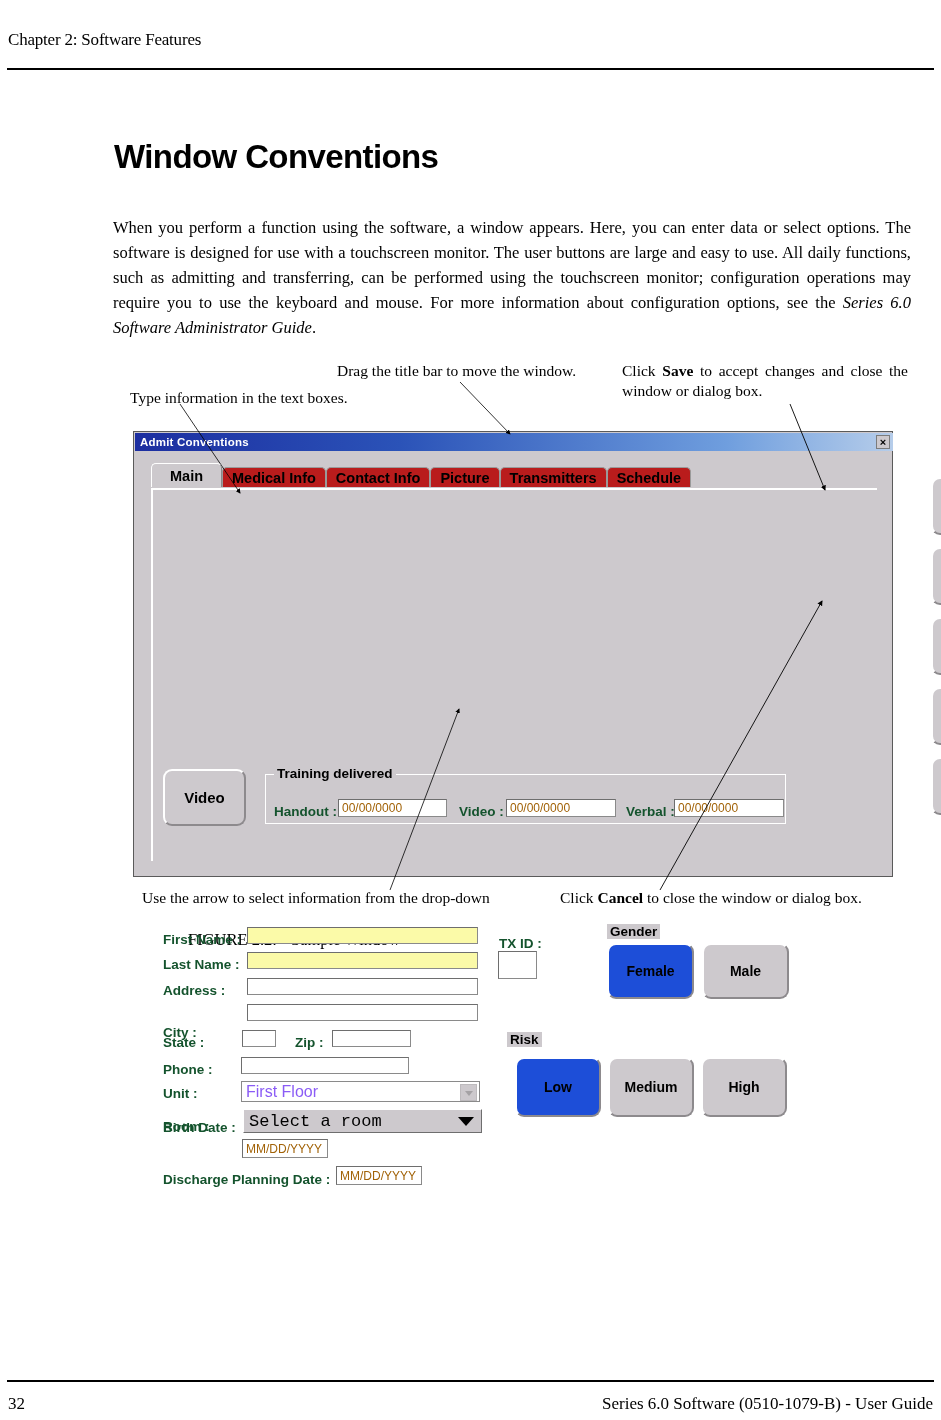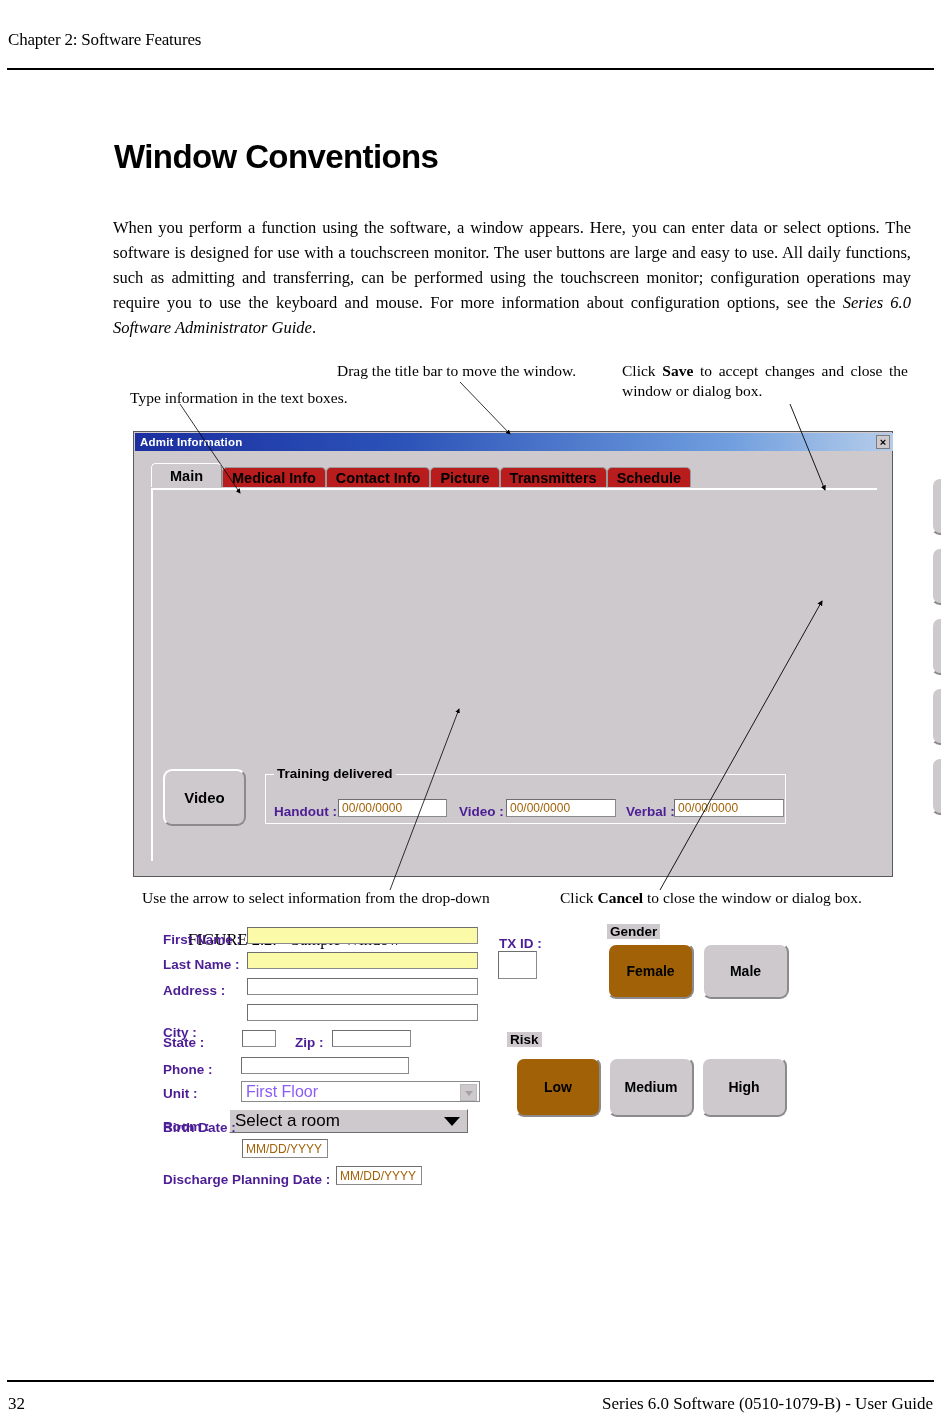--- a/index.html
+++ b/index.html
@@ -177,21 +177,21 @@
     border-top: 2px solid #ffffff;
     border-left: 2px solid #ffffff;
     box-sizing: border-box;
   }
 
   
   .field-label {
     position: absolute;
     font-size: 13.5px;
     font-weight: bold;
-    color: #4c1d95;
+    color: #14532d;
     white-space: nowrap;
   }
   .text-input {
     position: absolute;
     background: #ffffff;
     border: 1px solid #8a8a8a;
     border-top-color: #6e6e6e;
     border-left-color: #6e6e6e;
     box-sizing: border-box;
     font-family: "Liberation Sans", sans-serif;
@@ -285,21 +285,21 @@
     display: flex;
     align-items: center;
     justify-content: center;
     text-align: center;
     font-size: 14px;
     font-weight: bold;
     color: #000;
     cursor: pointer;
     line-height: 16px;
   }
-  .touch-button.selected { background: #a16207; }
+  .touch-button.selected { background: #1d4ed8; }
 
   
   .side-button {
     position: absolute;
     left: 797px;
     width: 88px;
     border-radius: 9px;
     background: #cdc9cd;
     border-top: 2px solid #ffffff;
     border-left: 2px solid #ffffff;
@@ -331,21 +331,21 @@
 <div class="callout" id="callout-drag-title">Drag the title bar to move the window.</div>
 <div class="callout" id="callout-save"><span>Click </span><b>Save</b><span> to accept changes and close the window or dialog box.</span></div>
 <div class="callout" id="callout-dropdown">Use the arrow to select information from the drop-down</div>
 <div class="callout" id="callout-cancel"><span>Click </span><b>Cancel</b><span> to close the window or dialog box.</span></div>
 
 <div id="figure-caption"><span class="fig-num">FIGURE 2.2:</span><span>Sample Window</span></div>
 
 <div id="dialog-window">
 
   <div id="dialog-titlebar">
-    <span id="dialog-title-text">Admit Information</span>
+    <span id="dialog-title-text">Admit Conventions</span>
     <div id="dialog-close-button">×</div>
   </div>
 
   <div id="tab-strip">
     <div class="tab selected">Main</div>
     <div class="tab">Medical Info</div>
     <div class="tab">Contact Info</div>
     <div class="tab">Picture</div>
     <div class="tab">Transmitters</div>
     <div class="tab">Schedule</div>
@@ -373,21 +373,21 @@
   <div class="field-label" style="left:29px; top:630px;">Phone :</div>
   <div class="text-input" style="left:107px; top:625px; width:168px; height:17px;"></div>
 
   <div class="field-label" style="left:29px; top:654px;">Unit :</div>
   <div class="dropdown disabled" style="left:107px; top:649px; width:239px; height:21px;">
     <span>First Floor</span>
     <span class="dd-arrow"></span>
   </div>
 
   <div class="field-label" style="left:29px; top:687px;">Room :</div>
-  <div class="dropdown active" style="left:95px; top:677px; width:239px; height:24px;">
+  <div class="dropdown active" style="left:109px; top:677px; width:239px; height:24px;font-family:Liberation Mono, monospace;">
     <span>Select a room</span>
     <span class="dd-arrow"></span>
   </div>
 
   <div class="field-label" style="left:29px; top:688px;">Birth Date :</div>
   <div class="text-input placeholder-date" style="left:108px; top:707px; width:86px; height:19px;">MM/DD/YYYY</div>
 
   <div class="field-label" style="left:29px; top:740px;">Discharge Planning Date :</div>
   <div class="text-input placeholder-date" style="left:202px; top:734px; width:86px; height:19px;">MM/DD/YYYY</div>
 

